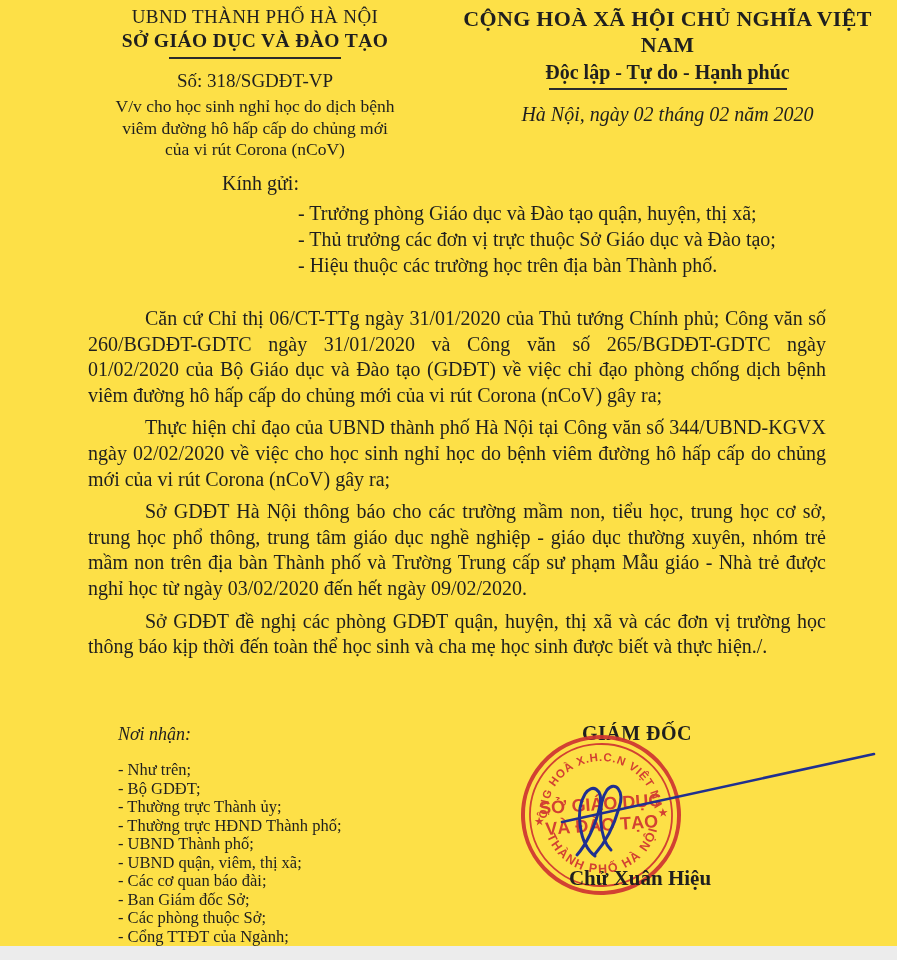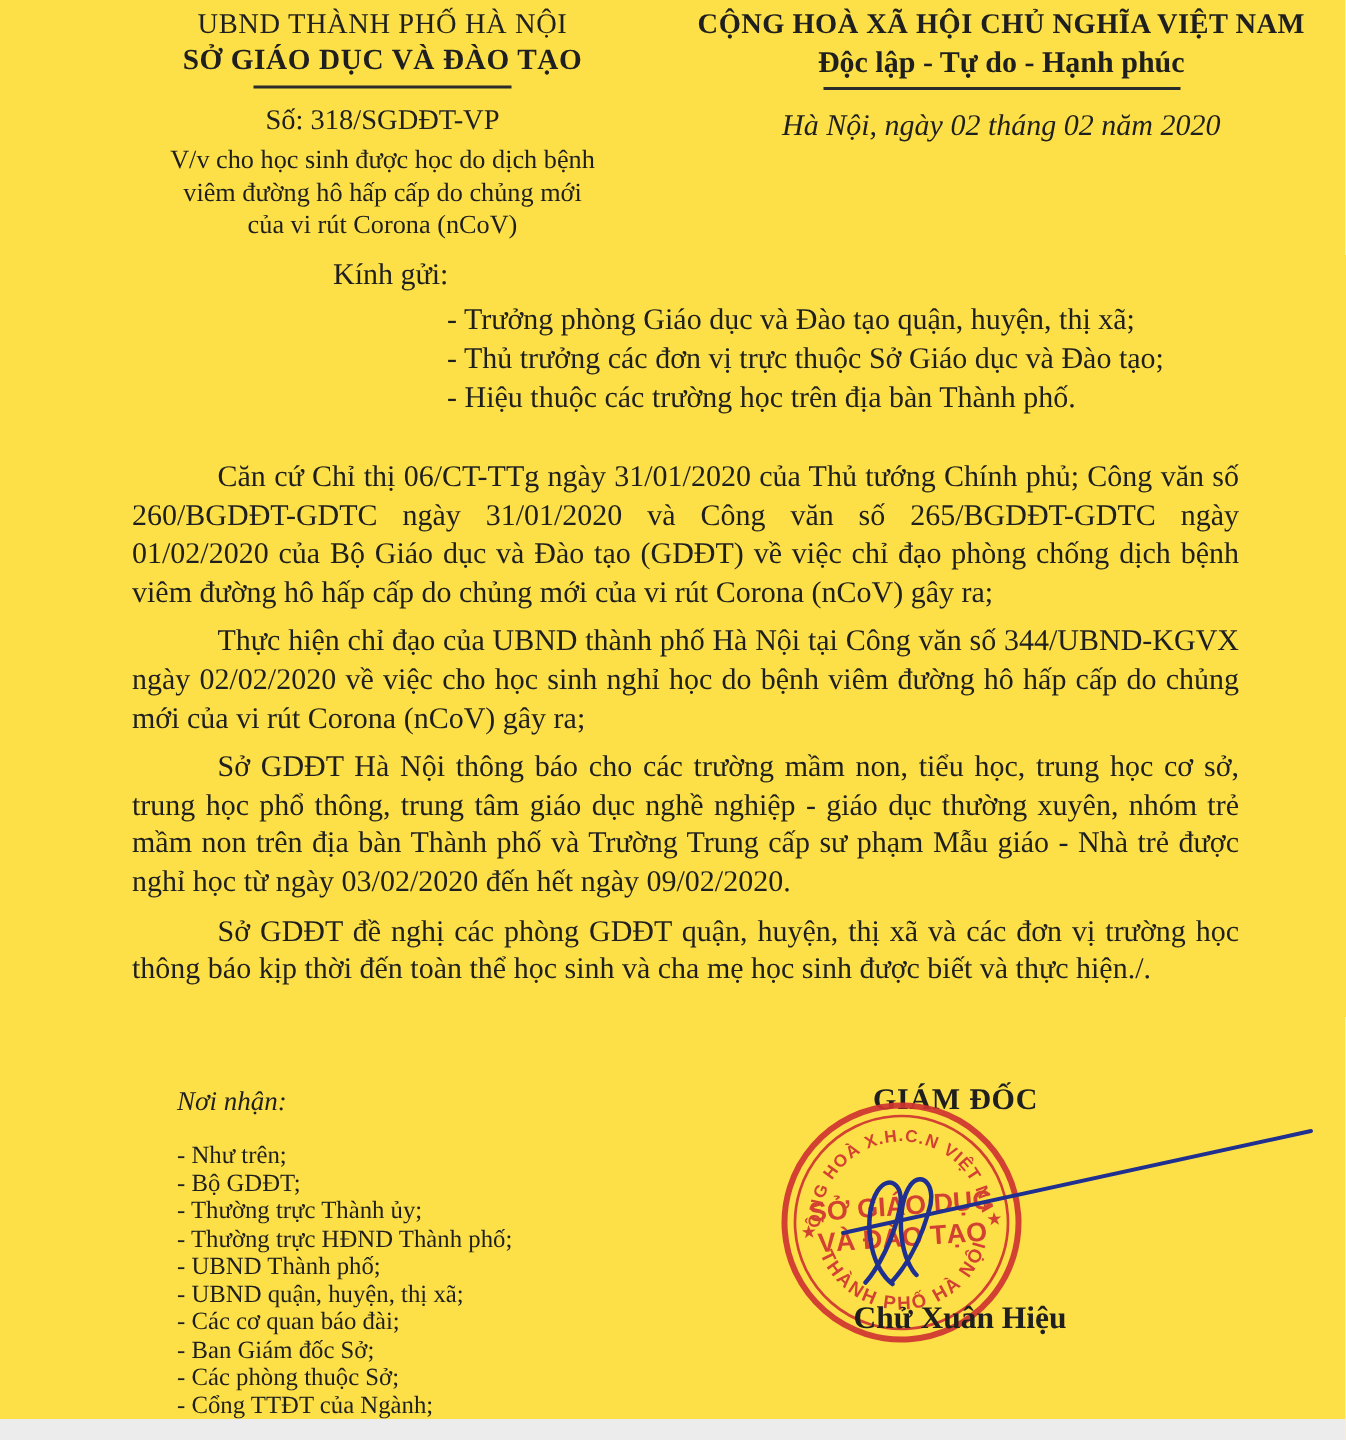--- a/index.html
+++ b/index.html
@@ -11,21 +11,21 @@
   }
   
   .header-left { position:absolute; left:55px; top:6px; width:400px; text-align:center; }
   .org-parent { font-size:19px; letter-spacing:0.4px; }
   .org-name   { font-size:19.5px; font-weight:bold; letter-spacing:0.4px; margin-top:2px; }
   .rule-left  { width:172px; border-bottom:2px solid #2b2b2b; margin:5px auto 0; }
   .doc-number { font-size:19px; margin-top:11px; }
   .subject    { font-size:17.5px; line-height:21.5px; margin-top:4px; }
 
   .header-right { position:absolute; left:445px; top:6px; width:445px; text-align:center; }
-  .nat-title { font-size:19px; font-weight:bold; letter-spacing:0.3px; }
+  .nat-title { font-size:22px; font-weight:bold; letter-spacing:0.3px; }
   .nat-motto { font-size:20px; font-weight:bold; margin-top:3px; }
   .rule-right { width:238px; border-bottom:2px solid #2b2b2b; margin:4px auto 0; }
   .place-date { font-style:italic; font-size:20px; margin-top:13px; }
 
   
   .salutation-label { position:absolute; left:222px; top:172px; font-size:20px; }
   .recipient-list { position:absolute; left:298px; top:200px; font-size:20px; line-height:26px; }
 
   
   .body-text { position:absolute; left:88px; top:306px; width:738px;
@@ -56,21 +56,21 @@
 <body>
 
 <div class="page">
 
   <div class="header-left">
     <div class="org-parent">UBND THÀNH PHỐ HÀ NỘI</div>
     <div class="org-name">SỞ GIÁO DỤC VÀ ĐÀO TẠO</div>
     <div class="rule-left"></div>
     <div class="doc-number">Số: 318/SGDĐT-VP</div>
     <div class="subject">
-      <div>V/v cho học sinh được học do dịch bệnh</div>
+      <div>V/v cho học sinh nghỉ học do dịch bệnh</div>
       <div>viêm đường hô hấp cấp do chủng mới</div>
       <div>của vi rút Corona (nCoV)</div>
     </div>
   </div>
 
   <div class="header-right">
     <div class="nat-title">CỘNG HOÀ XÃ HỘI CHỦ NGHĨA VIỆT NAM</div>
     <div class="nat-motto">Độc lập - Tự do - Hạnh phúc</div>
     <div class="rule-right"></div>
     <div class="place-date">Hà Nội, ngày 02 tháng 02 năm 2020</div>
@@ -91,21 +91,21 @@
   </div>
 
   <div class="distribution">
     <div class="distribution-label">Nơi nhận:</div>
     <div class="distribution-list">
       <div class="row">- Như trên;</div>
       <div class="row">- Bộ GDĐT;</div>
       <div class="row">- Thường trực Thành ủy;</div>
       <div class="row">- Thường trực HĐND Thành phố;</div>
       <div class="row">- UBND Thành phố;</div>
-      <div class="row">- UBND quận, huyện, thị xã;</div>
+      <div class="row">- UBND quận, viêm, thị xã;</div>
       <div class="row">- Các cơ quan báo đài;</div>
       <div class="row">- Ban Giám đốc Sở;</div>
       <div class="row">- Các phòng thuộc Sở;</div>
       <div class="row">- Cổng TTĐT của Ngành;</div>
       <div class="row lu-row">
         <span>- Lưu: VT, VP.</span>
         <svg width="46" height="24" viewBox="0 0 46 24">
           <path d="M 3,17 C 7,6 13,3 18,6 C 22,9 20,15 15,19 M 12,12 C 20,5 28,4 33,7 C 38,11 35,17 29,18 C 33,13 39,9 43,13 C 45,15 43,19 40,19" fill="none" stroke="#203090" stroke-width="2.2" stroke-linecap="round"></path>
         </svg>
         <span>,</span>

